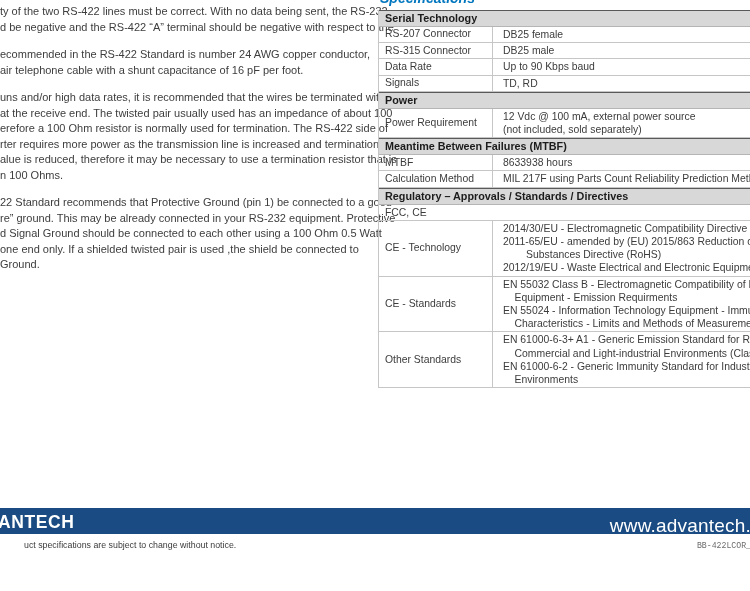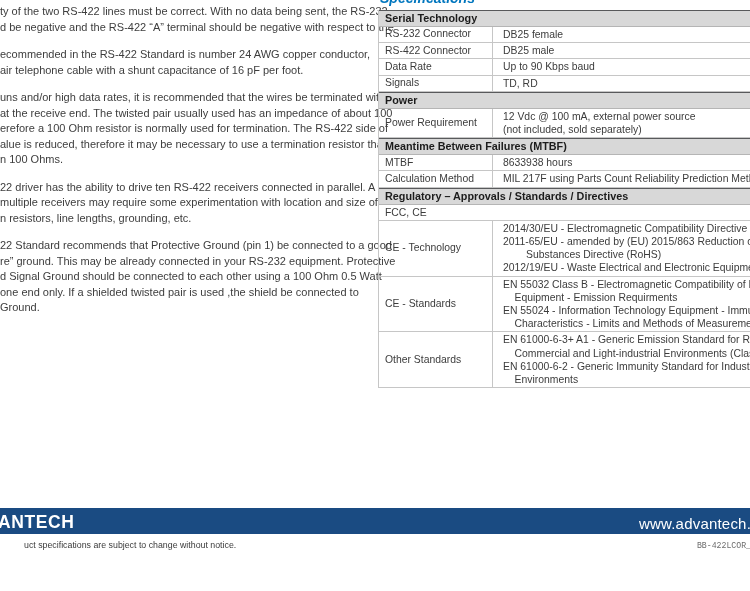--- a/index.html
+++ b/index.html
@@ -32,21 +32,21 @@
   .vline{white-space:pre;line-height:13.2px;}
   
   .footer-bar{
     position:absolute;left:0;top:508px;width:750px;height:26px;background:#1a4b82;overflow:hidden;
   }
   .adv-logo{
     position:absolute;left:-13px;top:4px;color:#ffffff;font-weight:bold;font-size:17.5px;
     letter-spacing:0.6px;white-space:nowrap;
   }
   .adv-url{
-    position:absolute;right:-1px;top:7px;color:#ffffff;font-size:15px;letter-spacing:0.2px;
+    position:absolute;right:-1px;top:7px;color:#ffffff;font-size:19px;letter-spacing:0.2px;
     white-space:nowrap;text-decoration:none;
   }
   .note-left{position:absolute;left:0;top:540px;font-size:8.8px;color:#3a3a3a;white-space:nowrap;margin-left:24px;}
   .doc-code{position:absolute;right:-1px;top:541px;font-size:8.2px;color:#6d6d6d;white-space:nowrap;font-family:Liberation Mono, monospace;}
 </style>
 </head>
 <body>
 
 <div id="page">
 
@@ -56,49 +56,45 @@
         <div class="tline">d be negative and the RS-422 “A” terminal should be negative with respect to the</div>
       </div>
       <div class="para">
         <div class="tline">ecommended in the RS-422 Standard is number 24 AWG copper conductor,</div>
         <div class="tline">air telephone cable with a shunt capacitance of 16 pF per foot.</div>
       </div>
       <div class="para">
         <div class="tline">uns and/or high data rates, it is recommended that the wires be terminated with</div>
         <div class="tline">at the receive end. The twisted pair usually used has an impedance of about 100</div>
         <div class="tline">erefore a 100 Ohm resistor is normally used for termination. The RS-422 side of</div>
+        <div class="tline">rter requires more power as the transmission line is increased and termination</div>
         <div class="tline">alue is reduced, therefore it may be necessary to use a termination resistor that is</div>
         <div class="tline">n 100 Ohms.</div>
-      </div>
-      <div class="para">
-        <div class="tline">22 driver has the ability to drive ten RS-422 receivers connected in parallel. A</div>
-        <div class="tline">multiple receivers may require some experimentation with location and size of</div>
-        <div class="tline">n resistors, line lengths, grounding, etc.</div>
       </div>
       <div class="para">
         <div class="tline">22 Standard recommends that Protective Ground (pin 1) be connected to a good</div>
         <div class="tline">re” ground. This may be already connected in your RS-232 equipment. Protective</div>
         <div class="tline">d Signal Ground should be connected to each other using a 100 Ohm 0.5 Watt</div>
         <div class="tline">one end only. If a shielded twisted pair is used ,the shield be connected to</div>
         <div class="tline">Ground.</div>
       </div>
     </div>
 
   <div class="spec-col">
     <div class="spec-heading">Specifications</div>
     <div class="spec-table">
         <div class="trow section">Serial Technology</div>
         <div class="trow kv">
-          <div class="cell-key">RS-232 Connector</div>
+          <div class="cell-key">RS-207 Connector</div>
           <div class="cell-val">
             <div class="vline">DB25 female</div>
           </div>
         </div>
         <div class="trow kv">
-          <div class="cell-key">RS-422 Connector</div>
+          <div class="cell-key">RS-315 Connector</div>
           <div class="cell-val">
             <div class="vline">DB25 male</div>
           </div>
         </div>
         <div class="trow kv">
           <div class="cell-key">Data Rate</div>
           <div class="cell-val">
             <div class="vline">Up to 90 Kbps baud</div>
           </div>
         </div>

